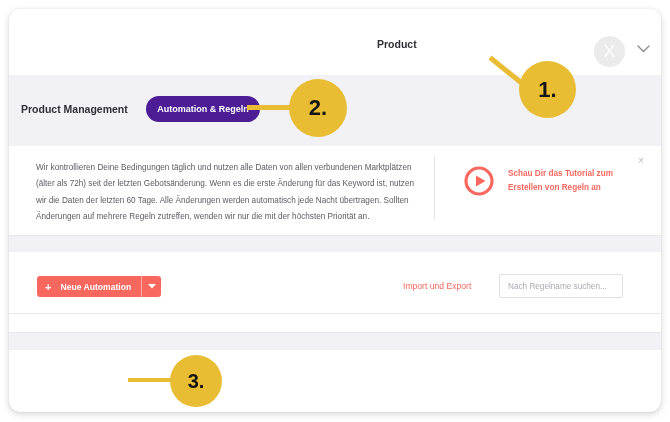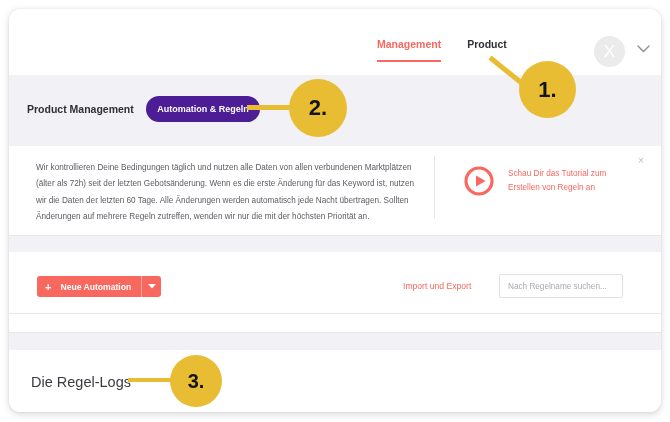--- a/index.html
+++ b/index.html
@@ -130,21 +130,20 @@
     height: 71px;
     background: #f1f1f6;
   }
   #pm-label {
     position: absolute;
     left: 12px;
     top: 28px;
     font-size: 10.5px;
     font-weight: bold;
     color: #2f2f35;
-    margin-left: 6px;
   }
   #pm-pill {
     position: absolute;
     left: 137px;
     top: 21px;
     width: 114px;
     height: 26px;
     background: #4c1d95;
     border-radius: 14px;
     color: #ffffff;
@@ -188,21 +187,21 @@
     top: 20px;
     display: flex;
     align-items: center;
     gap: 14px;
     cursor: pointer;
   }
   #play-icon { width: 30px; height: 30px; flex: none; }
   #tutorial-text {
     font-size: 8.2px;
     line-height: 14px;
-    font-weight: normal;
+    font-weight: bold;
     color: #f8685f;
     width: 108px;
   }
   #info-close {
     position: absolute;
     left: 629px;
     top: 10px;
     font-size: 10px;
     color: #b9b9c0;
     cursor: pointer;
@@ -369,21 +368,20 @@
   <div id="topbar">
 
     <div id="logo">
       <span id="logo-text">Bid</span>
       <span id="logo-x-box">
         <span>X</span>
       </span>
     </div>
 
     <div id="nav">
-      <div class="nav-item active">Management</div>
       <div class="nav-item">Product</div>
     </div>
 
     <div id="avatar">X</div>
     <svg id="avatar-caret" viewBox="0 0 13 8">
       <path d="M1 1 L6.5 6.5 L12 1" fill="none" stroke="#8e8e96" stroke-width="1.4" stroke-linecap="round"></path>
     </svg>
   </div>
 
   <div id="pm-band">
@@ -424,23 +422,20 @@
 
     <div id="search-box">
       <input id="search-input" type="text" placeholder="Nach Regelname suchen..." style="">
     </div>
   </div>
 
   <div class="hairline" style="top:304px"></div>
   <div class="hairline" style="top:323px"></div>
   <div class="gray-band" style="top:324px;height:17px"></div>
 
-  <div id="logs-section">
-    <div id="logs-title">Die Regel-Logs</div>
-  </div>
 </div>
 
 <div id="callout-1-line" class="callout-line"></div>
 <div id="callout-1" class="callout">1.</div>
 
 <div id="callout-2-line" class="callout-line"></div>
 <div id="callout-2" class="callout">2.</div>
 
 <div id="callout-3-line" class="callout-line"></div>
 <div id="callout-3" class="callout">3.</div>

